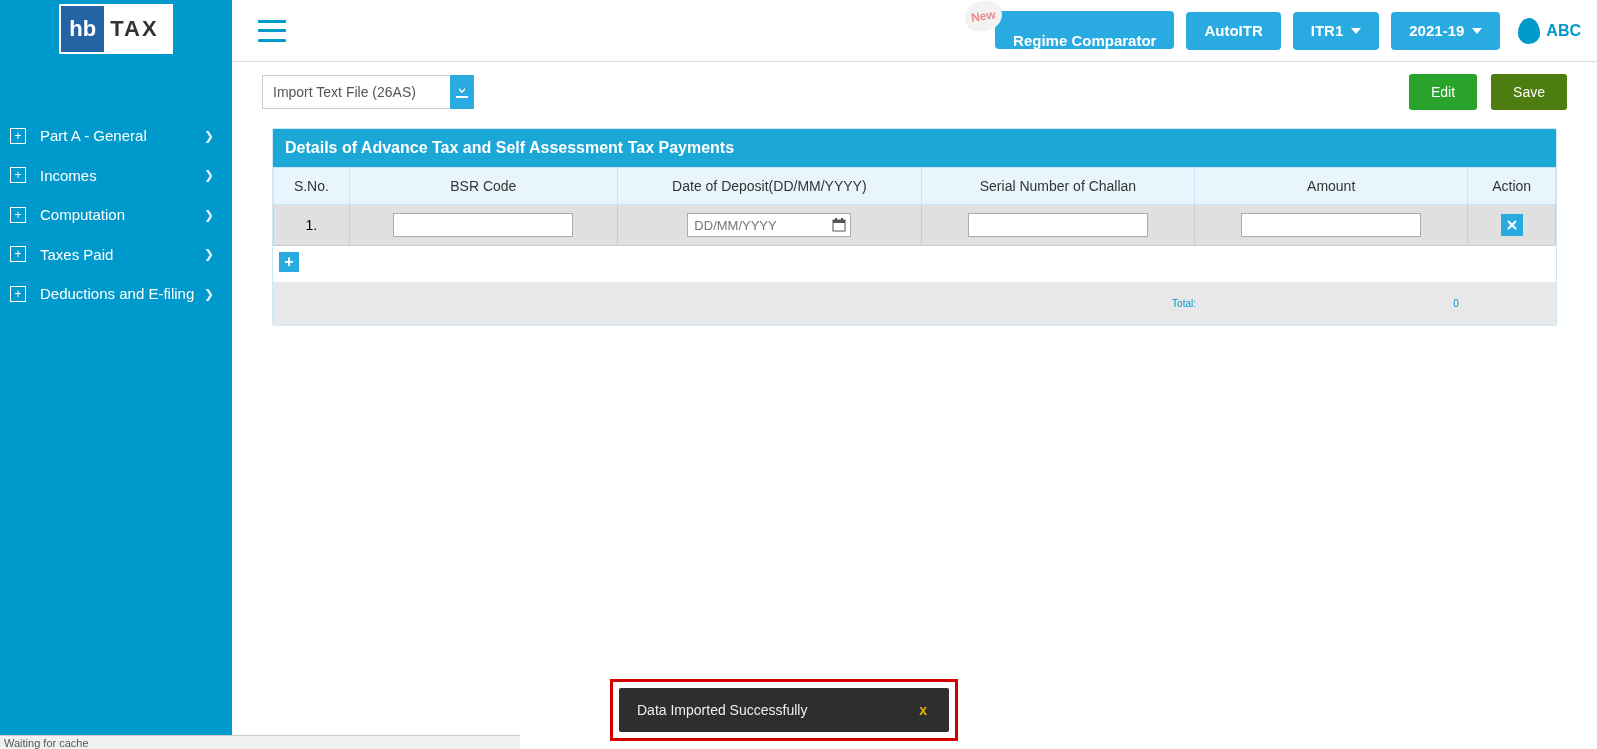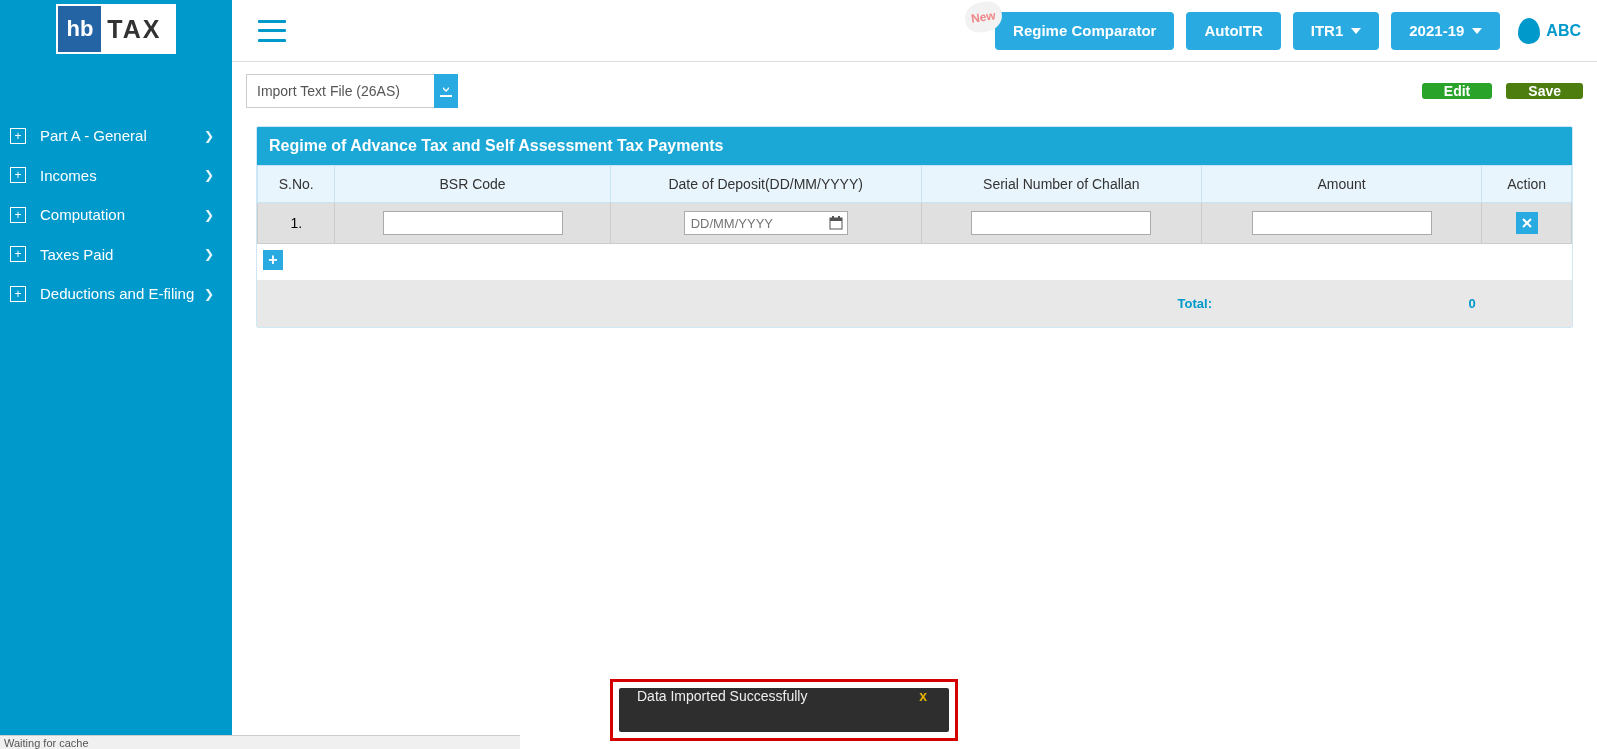--- a/index.html
+++ b/index.html
@@ -3,69 +3,69 @@
 <meta charset="utf-8">
 <style>
   * { box-sizing: border-box; margin: 0; padding: 0; font-family: Arial, Helvetica, sans-serif; }
   body { width: 1597px; height: 749px; overflow: hidden; background: #fff; position: relative; }
 
   
   .sidebar { position: absolute; left: 0; top: 0; width: 232px; height: 100%; background: #0099cc; color: #fff; }
   .logo-wrap { display: flex; justify-content: center; padding: 4px 0 8px 0; }
   .logo { display: flex; align-items: center; background: #ffffff; padding: 2px; }
   .logo-hb { background: #2464a5; color: #fff; font-weight: bold; padding: 10px 8px; font-size: 22px; }
-  .logo-tax { color: #333; font-weight: bold; font-size: 25px; padding: 0 12px 0 6px; letter-spacing: 2px; text-align: right; }
+  .logo-tax { color: #333; font-weight: bold; font-size: 22px; padding: 0 12px 0 6px; letter-spacing: 2px; text-align: right; }
   .nav { padding-top: 54px; }
   .nav-item { display: flex; align-items: center; padding: 10px 18px 10px 10px; font-size: 15px; cursor: pointer; }
   .nav-plus { width: 16px; height: 16px; border: 1.5px solid #fff; display: flex; align-items: center; justify-content: center; font-size: 12px; line-height: 1; margin-right: 14px; flex-shrink:0;}
   .nav-label { flex: 1; line-height: 1.3; }
   .nav-chevron { font-size: 12px; opacity: 0.9; margin-left: 6px;}
 
   
   .topbar { position: absolute; left: 232px; top: 0; right: 0; height: 62px; background: #fff; border-bottom: 1px solid #ddd; display: flex; align-items: center; padding: 0 16px 0 26px; }
   .hamburger { width: 28px; height: 22px; cursor: pointer; display: flex; flex-direction: column; justify-content: space-between; }
   .hamburger div { height: 3px; background: #0099cc; border-radius: 1px; }
   .top-spacer { flex: 1; }
   .new-badge-wrap { position: relative; }
   .new-badge { position: absolute; left: -30px; top: -10px; background: #f2f2f2; color: #e88; font-size: 12px; font-weight: bold; padding: 8px 6px; transform: rotate(-8deg); z-index:2; border-radius: 50% 40% 50% 40%;}
   .top-btn { background: #29abe2; color: #fff; border: none; border-radius: 4px; padding: 0 18px; height: 38px; font-size: 15px; font-weight: bold; margin-left: 12px; cursor: pointer; display: inline-flex; align-items: center; gap: 8px; position:relative;}
-  .top-btn.first { margin-left: 0; }
+  .top-btn.first { margin-left: 0; align-items: flex-end; }
   .chev-down { display:inline-block; width:0;height:0;border-left:5px solid transparent;border-right:5px solid transparent;border-top:6px solid #fff;}
   .avatar { width: 22px; height: 26px; background: #0099cc; border-radius: 50% 50% 50% 50% / 60% 60% 40% 40%; margin-left: 18px;}
   .user-label { color: #0099cc; font-weight: bold; font-size: 16px; margin-left: 6px;}
 
   
-  .main { position: absolute; left: 232px; top: 62px; right: 0; bottom: 0; padding: 12px 14px; overflow: hidden;}
+  .main { position: absolute; left: 232px; top: 62px; right: 0; bottom: 0; padding: 12px 30px; overflow: hidden;}
   .toolbar-row { display: flex; align-items: center; margin-bottom: 18px;}
   .import-group { display:flex; align-items:center; border:1px solid #ccc; height:34px;}
   .import-label { padding: 0 34px 0 10px; font-size: 14px; color: #555; }
   .import-btn { width:24px; height:34px; background:#29abe2; display:flex; align-items:center; justify-content:center; cursor:pointer; border-left: none; margin-left: -1px;}
   .dl-icon { color:#fff; font-size:14px; }
-  .edit-btn, .save-btn { height:16px; border:none; border-radius:3px; color:#fff; font-size:14px; font-weight:bold; padding:0 22px; cursor:pointer;}
+  .edit-btn, .save-btn { height:36px; border:none; border-radius:3px; color:#fff; font-size:14px; font-weight:normal; padding:0 22px; cursor:pointer;}
   .edit-btn { background:#29a329; margin-right:14px;}
   .save-btn { background:#4d7c0f;}
   .panel { border:1px solid #d0e8f5; border-radius:2px; overflow:hidden; width: calc(100% - 20px); margin-left: 10px;}
   .panel-header { background:#1ba8d6; color:#fff; font-weight:bold; font-size:16px; padding:10px 12px;}
   table.grid { width:100%; border-collapse: collapse; }
   table.grid th { background:#e9f5fc; border:1px solid #c9e4f4; padding:10px 6px; font-size:14px; color:#333; font-weight:normal;}
   table.grid td { background:#e0e0e0; border:1px solid #ccc; padding:8px 6px; text-align:center; font-size:14px;}
   .cell-input { width: 80%; max-width: 180px; height:24px; border:1px solid #aaa; background:#fff; text-align:left; padding:0 6px; font-size:13px;}
   .cell-input.wide { max-width: 180px;}
   .date-wrap { display:inline-flex; align-items:center; border:1px solid #aaa; background:#fff; height:24px;}
   .date-input { border:none; outline:none; height:22px; width:140px; padding:0 6px; font-size:13px; color:#888;}
   .cal-icon { width:22px; height:22px; display:flex; align-items:center; justify-content:center; font-size:13px; border-left: none;}
   .row-del { width:22px; height:22px; background:#29abe2; color:#fff; display:inline-flex; align-items:center; justify-content:center; cursor:pointer; font-weight:bold; font-size:14px;}
   .add-row { width:20px; height:20px; background:#29abe2; color:#fff; display:flex; align-items:center; justify-content:center; cursor:pointer; font-weight:bold; margin:6px 0 0 6px;}
-  .total-row { background:#e8e8e8; padding:16px 10px; display:flex; font-size:13px; color:#0099cc; font-weight:bold; margin-top:10px;}
+  .total-row { background:#e8e8e8; padding:16px 10px; display:flex; font-size:10px; color:#0099cc; font-weight:normal; margin-top:10px;}
   .total-label { flex:1; text-align:right; padding-right:170px;}
   .total-val { width:180px; text-align:center;}
 
   
   .toast-border { position:absolute; left:610px; bottom:8px; border:3px solid #d40000; padding:6px; }
-  .toast { background:#2e2e2e; color:#eee; width:330px; height:44px; display:flex; align-items:flex-start; padding:0 18px; font-size:14px; border-radius:2px;}
+  .toast { background:#2e2e2e; color:#eee; width:330px; height:44px; display:flex; align-items:center; padding:0 18px; font-size:14px; border-radius:2px;}
   .toast-msg { flex:1; }
   .toast-x { color:#e8b400; font-weight:bold; cursor:pointer; padding:0 4px;}
 
   
   .statusbar { position:absolute; left:0; bottom:0; width:520px; height:14px; background:#f0f0f0; border-top:1px solid #ccc; font-size:11px; color:#555; padding:1px 4px 0 4px; overflow:hidden;}
 </style>
 </head>
 <body>
 
 <div class="sidebar">
@@ -143,21 +143,21 @@
             <path fill="#fff" d="M7 0v7L4 4v2l3 3 3-3V4L7 7V0zM1 12h12v2H1z"></path>
           </svg>
       </span>
     </div>
     <div class="top-spacer"></div>
     <button class="edit-btn">Edit</button>
     <button class="save-btn">Save</button>
   </div>
 
   <div class="panel">
-    <div class="panel-header">Regime of Advance Tax and Self Assessment Tax Payments</div>
+    <div class="panel-header">Details of Advance Tax and Self Assessment Tax Payments</div>
     <table class="grid">
       <thead>
         <tr>
           <th style="width:76px">S.No.</th>
           <th style="width:270px">BSR Code</th>
           <th style="width:305px">Date of Deposit(DD/MM/YYYY)</th>
           <th style="width:275px">Serial Number of Challan</th>
           <th style="width:275px">Amount</th>
           <th style="width:88px">Action</th>
         </tr>

